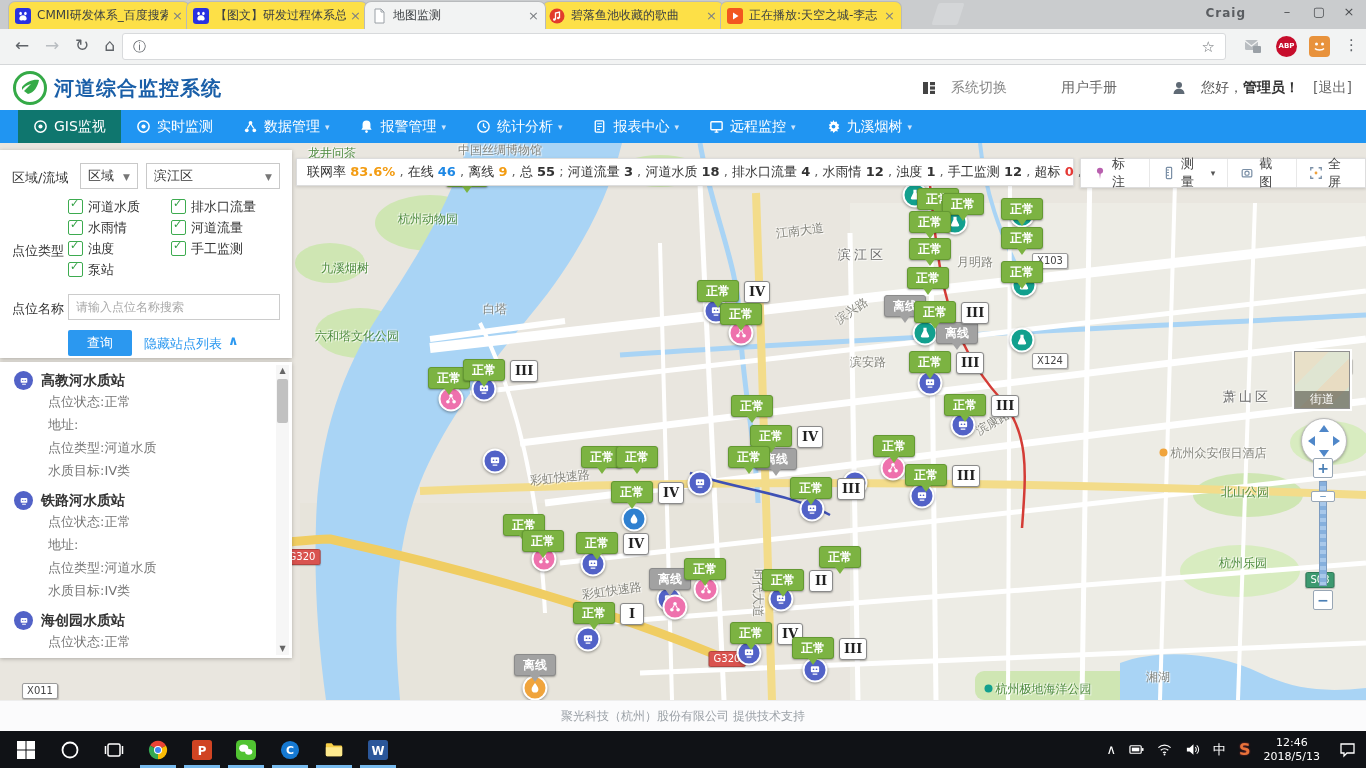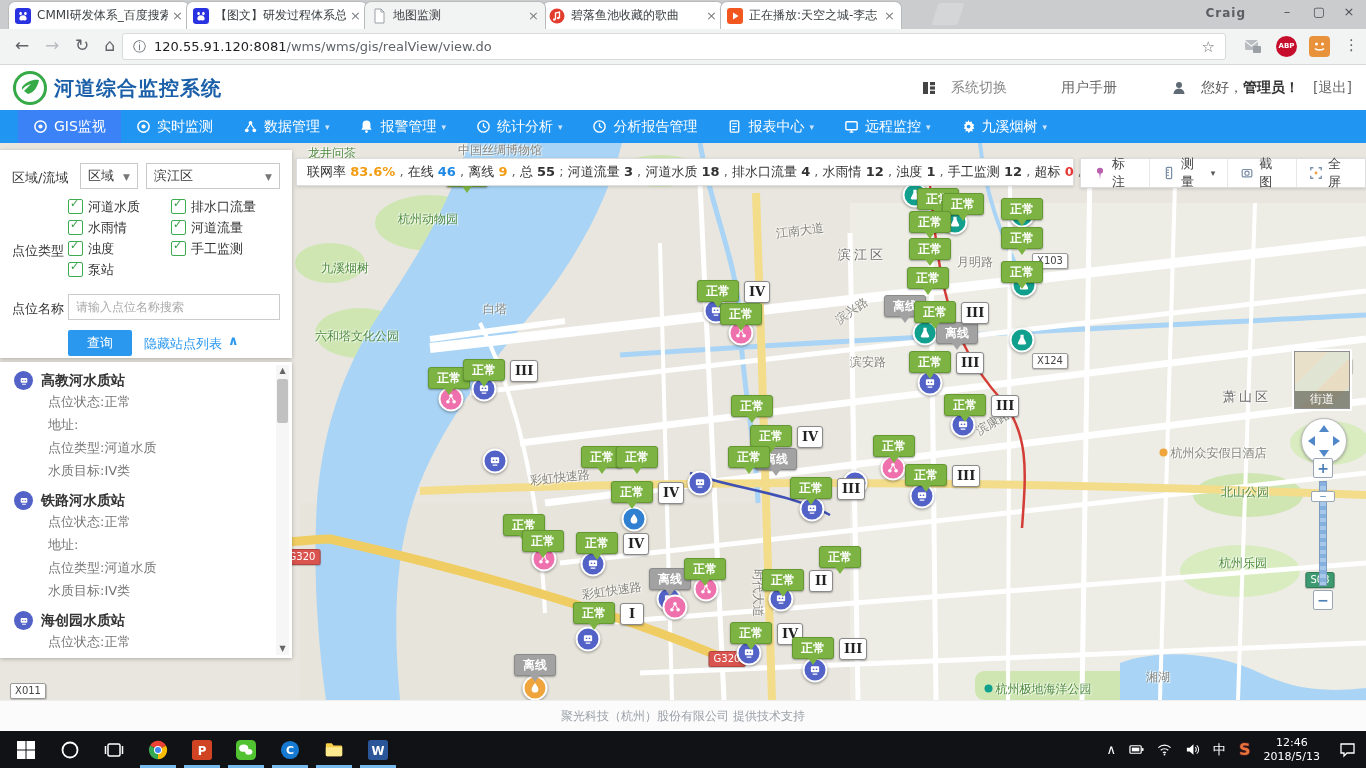--- a/index.html
+++ b/index.html
@@ -1,20 +1,20 @@
 <!DOCTYPE html>
 <html><head>
 <meta charset="utf-8">
 <style>
   html,body{margin:0;padding:0;width:1366px;height:768px;overflow:hidden;
     font-family:"DejaVu Sans","Liberation Sans",sans-serif;background:#fff;position:relative;}
   
   #tabstrip{position:absolute;top:0;left:0;width:1366px;height:29px;background:#caccce;}
   #tabs{position:absolute;left:8px;top:0;height:29px;display:flex;}
-  .tab{width:182px;height:28px;margin-top:1px;margin-right:-4px;background:#ffffff;border:1px solid #b8babc;
+  .tab{width:182px;height:28px;margin-top:1px;margin-right:-4px;background:#fde047;border:1px solid #b8babc;
     border-bottom:none;border-radius:7px 7px 0 0;display:flex;align-items:center;padding:0 6px;box-sizing:border-box;}
   .tab.active{background:#f2f3f3;z-index:3;}
   .tab-ico{width:16px;height:16px;flex:0 0 16px;margin-right:6px;}
   .tab-ico svg{width:16px;height:16px;display:block;}
   .tab-title{font-size:12px;color:#3c4043;white-space:nowrap;overflow:hidden;flex:1;}
   .tab-close{color:#7d8084;font-size:13px;margin-left:4px;flex:0 0 auto;line-height:13px;}
   #newtab{position:absolute;left:935px;top:3px;width:26px;height:22px;background:#d4d6d8;
     border-radius:2px;transform:skewX(-18deg);}
   #profile-name{position:absolute;right:120px;top:6px;font-size:12px;color:#5a5d61;font-weight:bold;letter-spacing:1px;}
   .winctl{position:absolute;top:0;width:30px;height:26px;text-align:center;line-height:24px;font-size:13px;color:#4a4d50;}
@@ -36,21 +36,21 @@
   #logo{position:absolute;left:12px;top:5px;width:36px;height:36px;}
   #app-title{position:absolute;left:54px;top:10px;font-size:20px;font-weight:bold;color:#1a5fa8;letter-spacing:1px;}
   #header-right{position:absolute;right:14px;top:0;height:45px;display:flex;align-items:center;gap:14px;font-size:14px;color:#555;}
   .hicon{width:16px;height:16px;display:inline-block;vertical-align:-2px;}
   .hicon svg{width:16px;height:16px;display:block;}
   #greeting b{color:#333;}
   .hgap{width:26px;}
   
   #navbar{position:absolute;top:110px;left:0;width:1366px;height:33px;background:#2095f2;display:flex;padding-left:18px;box-sizing:border-box;}
   .nav-item{height:33px;display:flex;align-items:center;padding:0 15px;color:#fff;font-size:14px;white-space:nowrap;}
-  .nav-item.active{background:#3b82f6;}
+  .nav-item.active{background:#0f766e;}
   .nav-item .nico{width:15px;height:15px;margin-right:6px;}
   .nav-item .nico svg{width:15px;height:15px;display:block;}
   .nav-caret{font-size:9px;margin-left:5px;color:#cfe5fb;}
   
   #main{position:absolute;top:143px;left:0;width:1366px;height:557px;overflow:hidden;background:#e9e6df;}
   #map-bg{position:absolute;left:0;top:0;}
   .mlabel{position:absolute;transform:translate(-50%,-50%);font-size:12px;color:#85857d;white-space:nowrap;
     text-shadow:1px 1px 1px #fff,-1px -1px 1px #fff;}
   .mlabel.park{color:#4e8b3f;}
   .mlabel.district{color:#6b6b6b;font-size:13px;letter-spacing:3px;}
@@ -214,21 +214,20 @@
   <div class="winctl" style="right:2px">×</div>
 </div>
 
 <div id="toolbar">
   <div class="tbico" style="left:10px">←</div>
   <div class="tbico" style="left:40px;color:#b9bdc1">→</div>
   <div class="tbico" style="left:70px">↻</div>
   <div class="tbico" style="left:98px">⌂</div>
   <div id="addressbar">
     <span id="info-icon">ⓘ</span>
-    <span id="url"><span>120.55.91.120:8081</span><span class="path">/wms/wms/gis/realView/view.do</span></span>
     <span id="star-icon">☆</span>
   </div>
   <div class="extico" style="left:1243px">
     <svg viewBox="0 0 21 21">
         <rect x="2" y="4" width="13" height="10" rx="1.5" fill="#b9bdc1"></rect>
         <path d="M2 5l6.5 5L15 5" stroke="#f2f3f3" stroke-width="1.2" fill="none"></path>
         <rect x="10" y="10" width="8" height="7" rx="1" fill="#9aa0a6"></rect>
       </svg>
   </div>
   <div class="extico" id="abp" style="left:1276px">ABP</div>
@@ -318,29 +317,20 @@
     </div>
     <div class="nav-item">
       <span class="nico">
         <svg viewBox="0 0 16 16">
           <circle cx="8" cy="8" r="6" fill="none" stroke="#fff" stroke-width="1.5"></circle>
           <path d="M8 4.5V8l2.5 1.5" stroke="#fff" stroke-width="1.4" fill="none"></path>
         </svg>
       </span>
       <span>统计分析</span>
       <span class="nav-caret">▾</span>
-    </div>
-    <div class="nav-item">
-      <span class="nico">
-        <svg viewBox="0 0 16 16">
-          <circle cx="8" cy="8" r="6" fill="none" stroke="#fff" stroke-width="1.5"></circle>
-          <path d="M8 4.5V8l2.5 1.5" stroke="#fff" stroke-width="1.4" fill="none"></path>
-        </svg>
-      </span>
-      <span>分析报告管理</span>
     </div>
     <div class="nav-item">
       <span class="nico">
         <svg viewBox="0 0 16 16">
           <rect x="3.5" y="2" width="9" height="12" rx="1" fill="none" stroke="#fff" stroke-width="1.4"></rect>
           <path d="M5.5 5h5M5.5 8h5M5.5 11h3" stroke="#fff" stroke-width="1.2"></path>
         </svg>
       </span>
       <span>报表中心</span>
       <span class="nav-caret">▾</span>
@@ -432,21 +422,21 @@
       <div class="mlabel park" style="left: 1243px; top: 420px;"><span>杭州乐园</span></div>
       <div class="mlabel poi" style="left: 1158px; top: 534px;"><span>湘湖</span></div>
       <div class="mlabel park" style="left: 1038px; top: 546px;"><span class="ldot" style="background: rgb(18, 160, 142);"></span><span>杭州极地海洋公园</span></div>
     </div>
   <div id="map-badges">
       <div class="rbadge red" style="left: 302px; top: 414px;">G320</div>
       <div class="rbadge red" style="left: 727px; top: 516px;">G320</div>
       <div class="rbadge " style="left: 1050px; top: 118px;">X103</div>
       <div class="rbadge " style="left: 1050px; top: 218px;">X124</div>
       <div class="rbadge " style="left: 1334px; top: 223px;">X103</div>
-      <div class="rbadge " style="left: 28px; top: 548px;">X011</div>
+      <div class="rbadge " style="left: 40px; top: 548px;">X011</div>
       <div class="rbadge green" style="left: 1320px; top: 437px;">S03</div>
     </div>
   <div id="map-markers">
       <div class="mk-ico" style="background: rgb(82, 98, 199); left: 716px; top: 168px;">
         <svg viewBox="0 0 16 16">
           <rect x="3.6" y="4" width="8.8" height="6.4" rx="1.2" fill="#fff"></rect>
           <circle cx="6.4" cy="7.2" r="0.9" fill="#5262c7"></circle>
           <circle cx="9.6" cy="7.2" r="0.9" fill="#5262c7"></circle>
           <path d="M5.5 12.3h5" stroke="#fff" stroke-width="1.4"></path>
         </svg>

